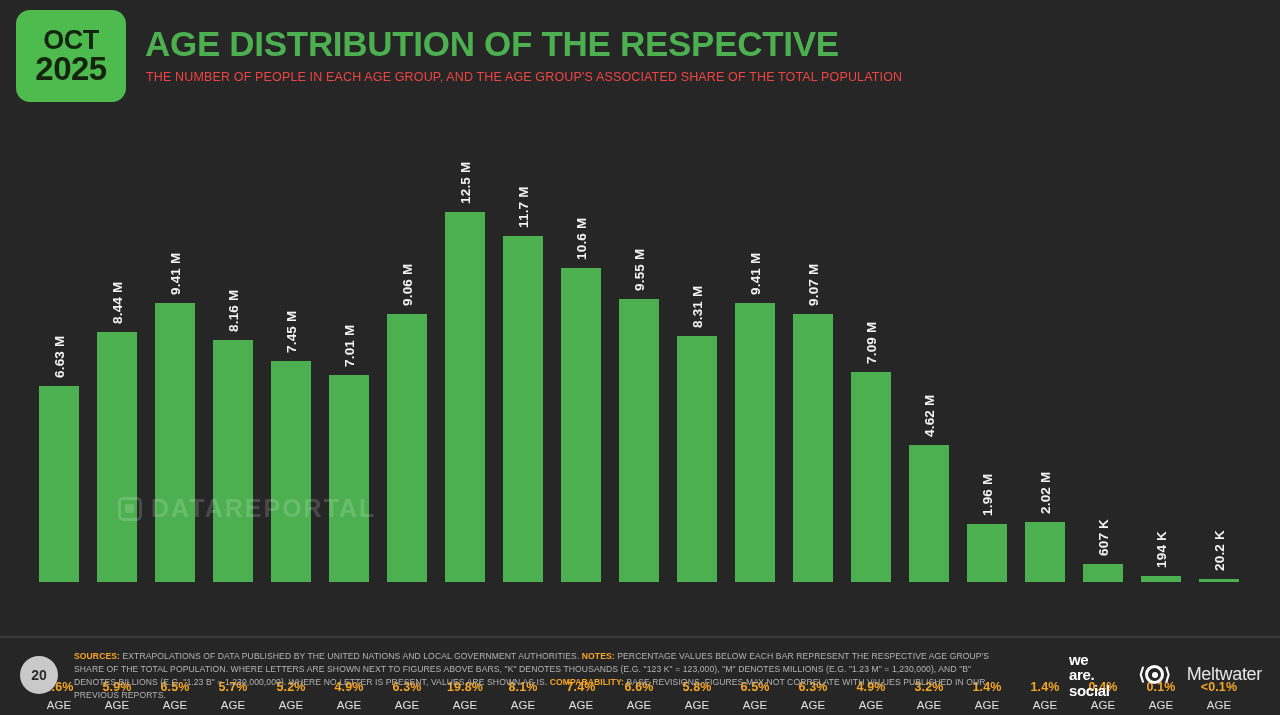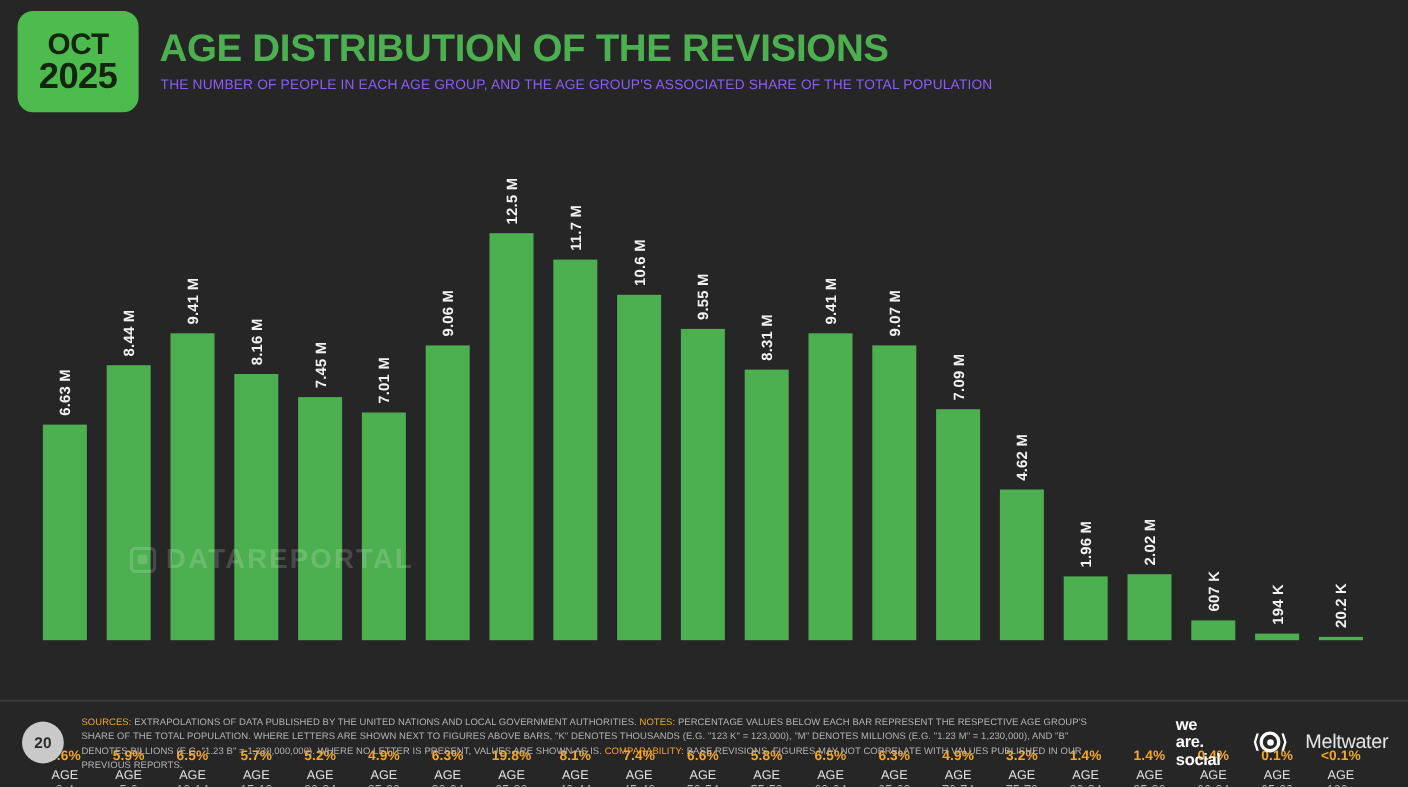--- a/index.html
+++ b/index.html
@@ -23,21 +23,21 @@
   .date-badge .m { font-size: 27px; font-weight: bold; letter-spacing: -0.5px; }
   .date-badge .y { font-size: 33px; font-weight: bold; letter-spacing: -0.5px; }
 
   .title {
     position: absolute; left: 145px; top: 24px;
     font-size: 35px; font-weight: bold; color: #4CAF50;
     letter-spacing: -0.3px; white-space: nowrap;
   }
   .subtitle {
     position: absolute; left: 146px; top: 70px;
-    font-size: 12.5px; color: #8b5cf6; letter-spacing: 0.15px; white-space: nowrap;
+    font-size: 12.5px; color: #ef4444; letter-spacing: 0.15px; white-space: nowrap;
   }
 
   .flag-block { position: absolute; right: 28px; top: 22px; width: 100px; text-align: center; }
   .flag { width: 94px; height: 62px; margin: 0 auto; border: 1px solid #3a3a3a; overflow: hidden; }
   .flag .s { width: 100%; height: 33.3333%; }
   .flag .s1 { background: #ffffff; }
   .flag .s2 { background: #0036A8; }
   .flag .s3 { background: #D52B1E; }
   .flag-cap {
     margin-top: 6px; font-size: 9px; font-weight: bold; color: #F5A623;
@@ -96,21 +96,21 @@
     top: 20px;
     width: 38px; height: 38px; border-radius: 50%;
     background: #c9c9c9; color: #2a2a2a;
     display: flex; align-items: center; justify-content: center;
     font-size: 14px; font-weight: bold;
   }
   .fineprint {
     position: absolute; left: 74px; top: 14px; width: 935px;
     font-size: 8.6px; line-height: 1.52; color: #b4b4b4; letter-spacing: 0.08px;
   }
-  .fp-key { color: #F5A623; font-weight: normal; }
+  .fp-key { color: #F5A623; font-weight: bold; }
 
   .brands { position: absolute; right: 18px; top: 16px; display: flex; align-items: center; gap: 22px; justify-content: flex-end; }
   .wearesocial {
     color: #ffffff; font-size: 15px; font-weight: bold; line-height: 1.02;
     letter-spacing: -0.3px;
   }
   .meltwater { display: flex; align-items: center; gap: 9px; }
   .mw-mark {
     position: relative; width: 46px; height: 20px;
     display: flex; align-items: center; justify-content: center;
@@ -126,21 +126,21 @@
 </head>
 <body>
 
 <div class="page">
 
   <div class="header">
     <div class="date-badge">
       <div class="m">OCT</div>
       <div class="y">2025</div>
     </div>
-    <div class="title">AGE DISTRIBUTION OF THE REVISIONS</div>
+    <div class="title">AGE DISTRIBUTION OF THE RESPECTIVE</div>
     <div class="subtitle">THE NUMBER OF PEOPLE IN EACH AGE GROUP, AND THE AGE GROUP'S ASSOCIATED SHARE OF THE TOTAL POPULATION</div>
 
   </div>
 
   <div class="chart">
     <div class="plot" id="plot">
         <div class="bar-slot" style="left: 0px;">
           <div class="bar" style="height: 196.248px;"></div>
           <div class="bar-val" style="bottom: 196.248px;">6.63 M</div>
         </div>

